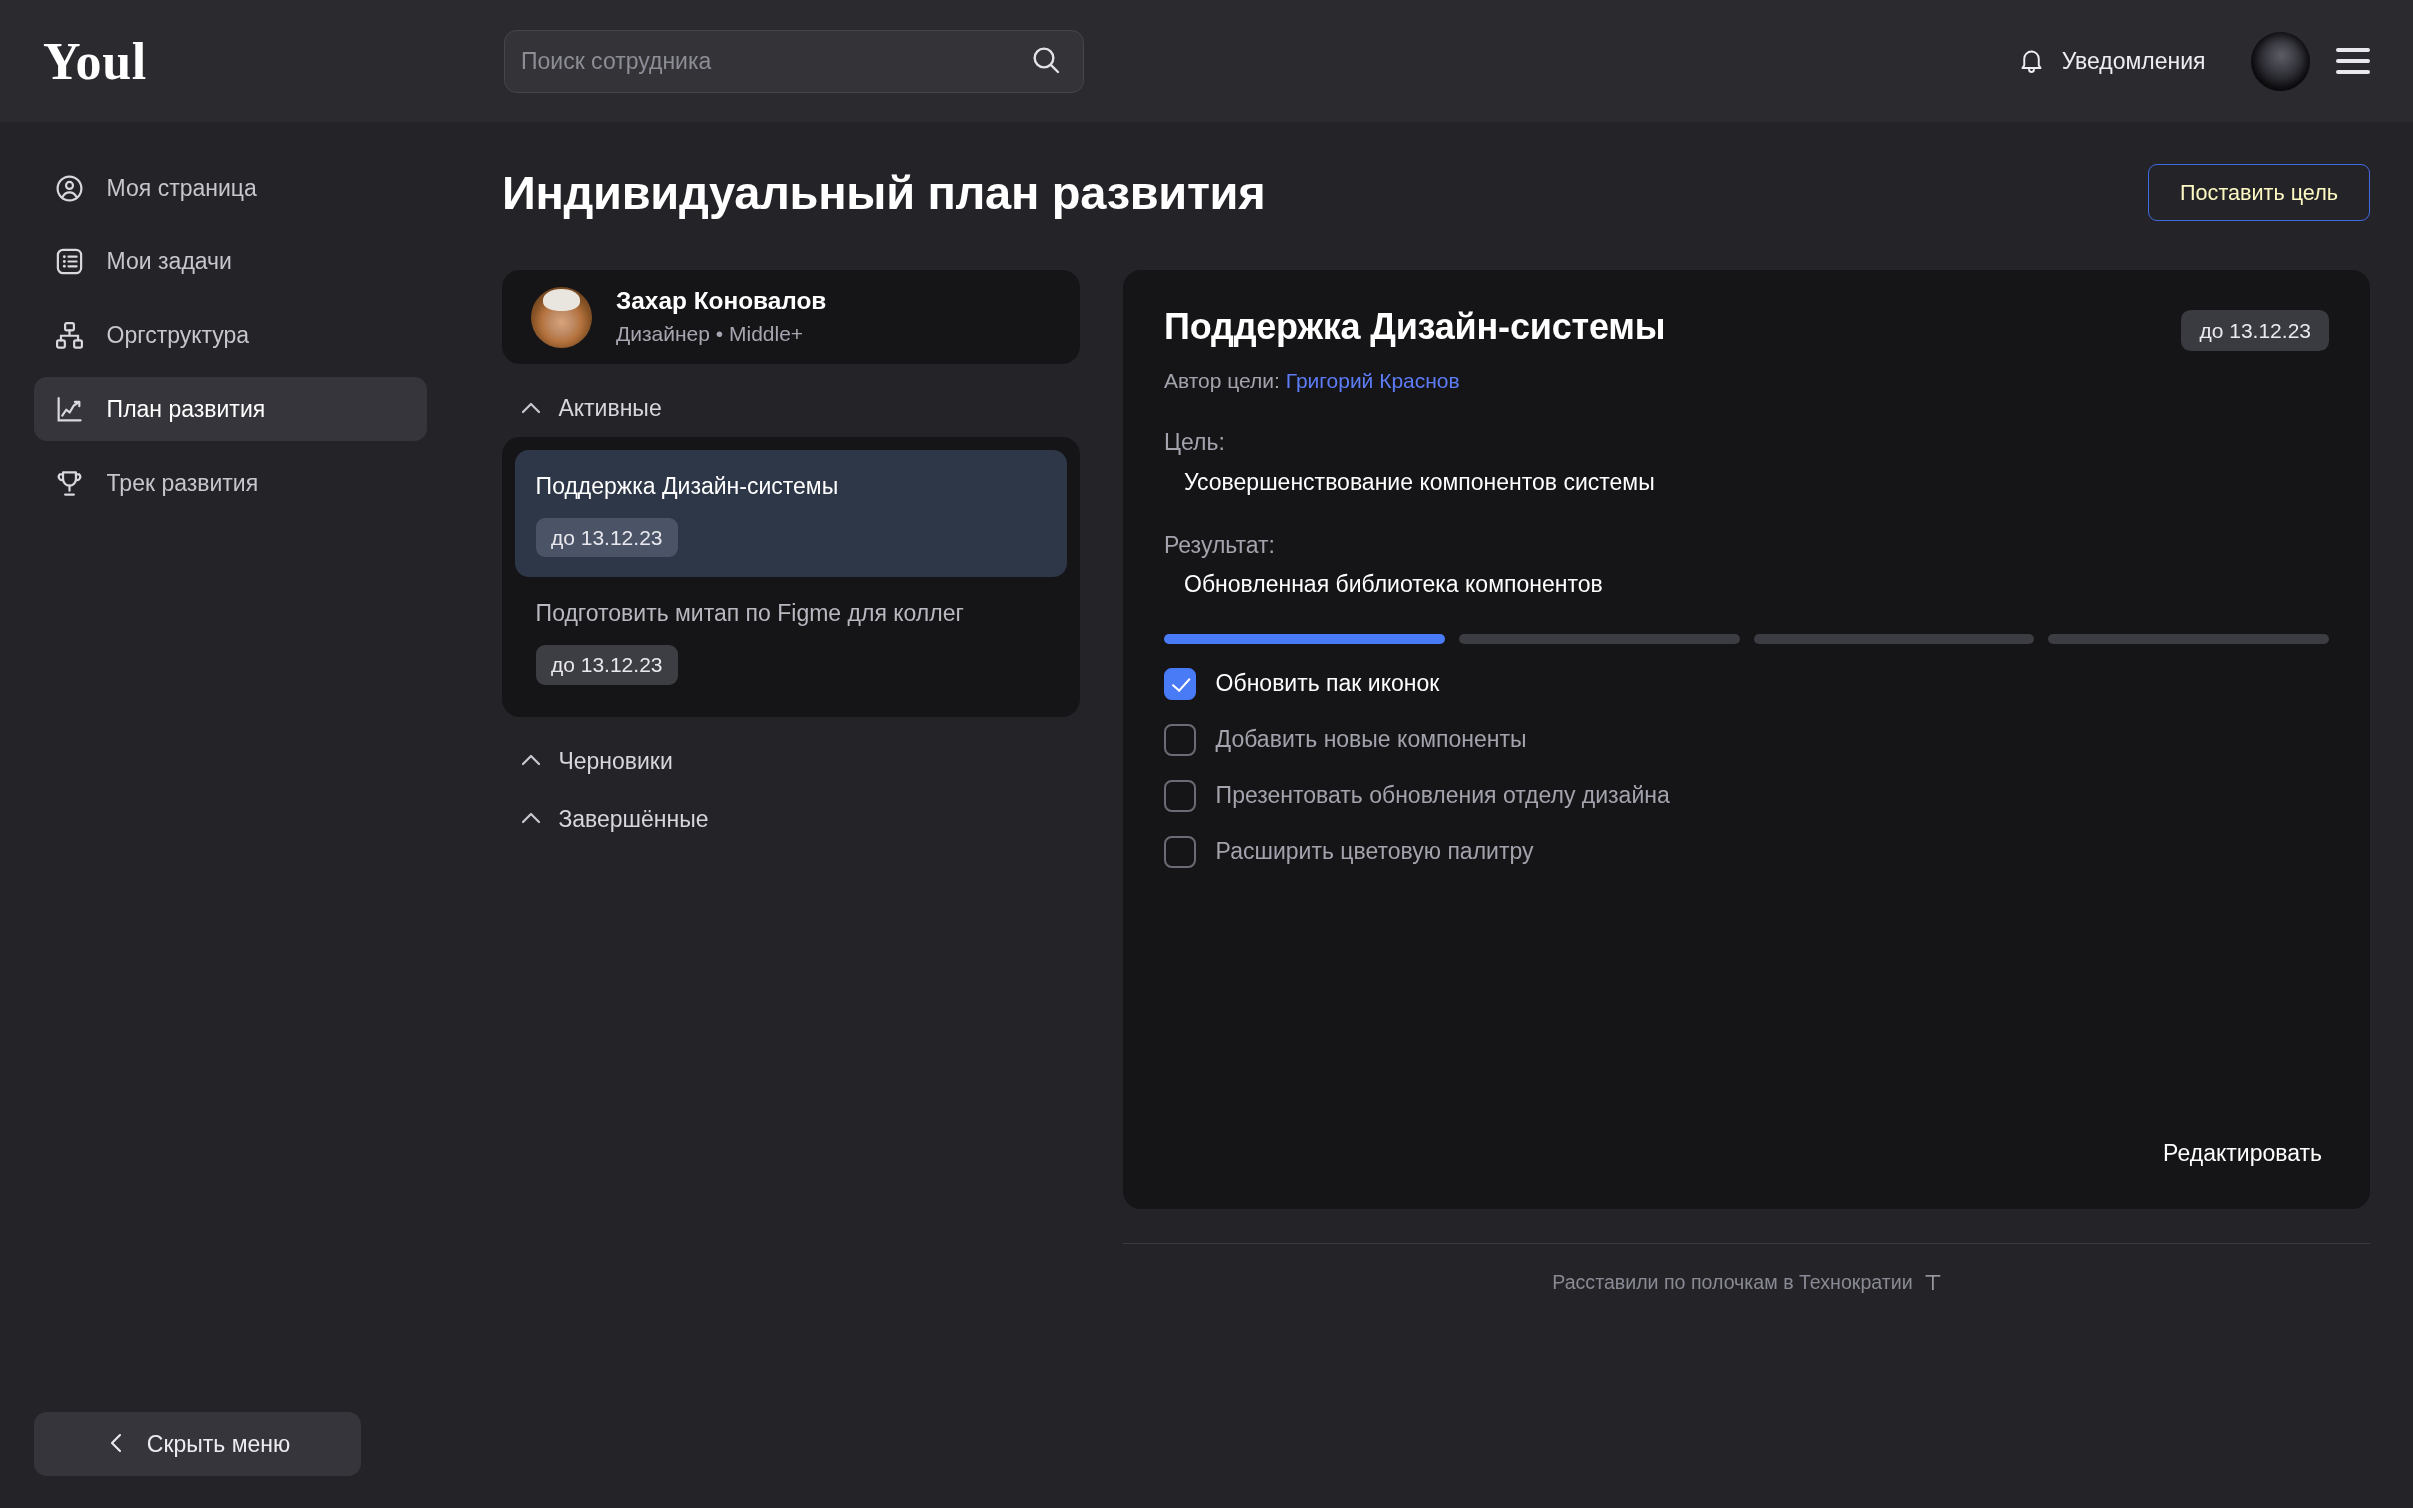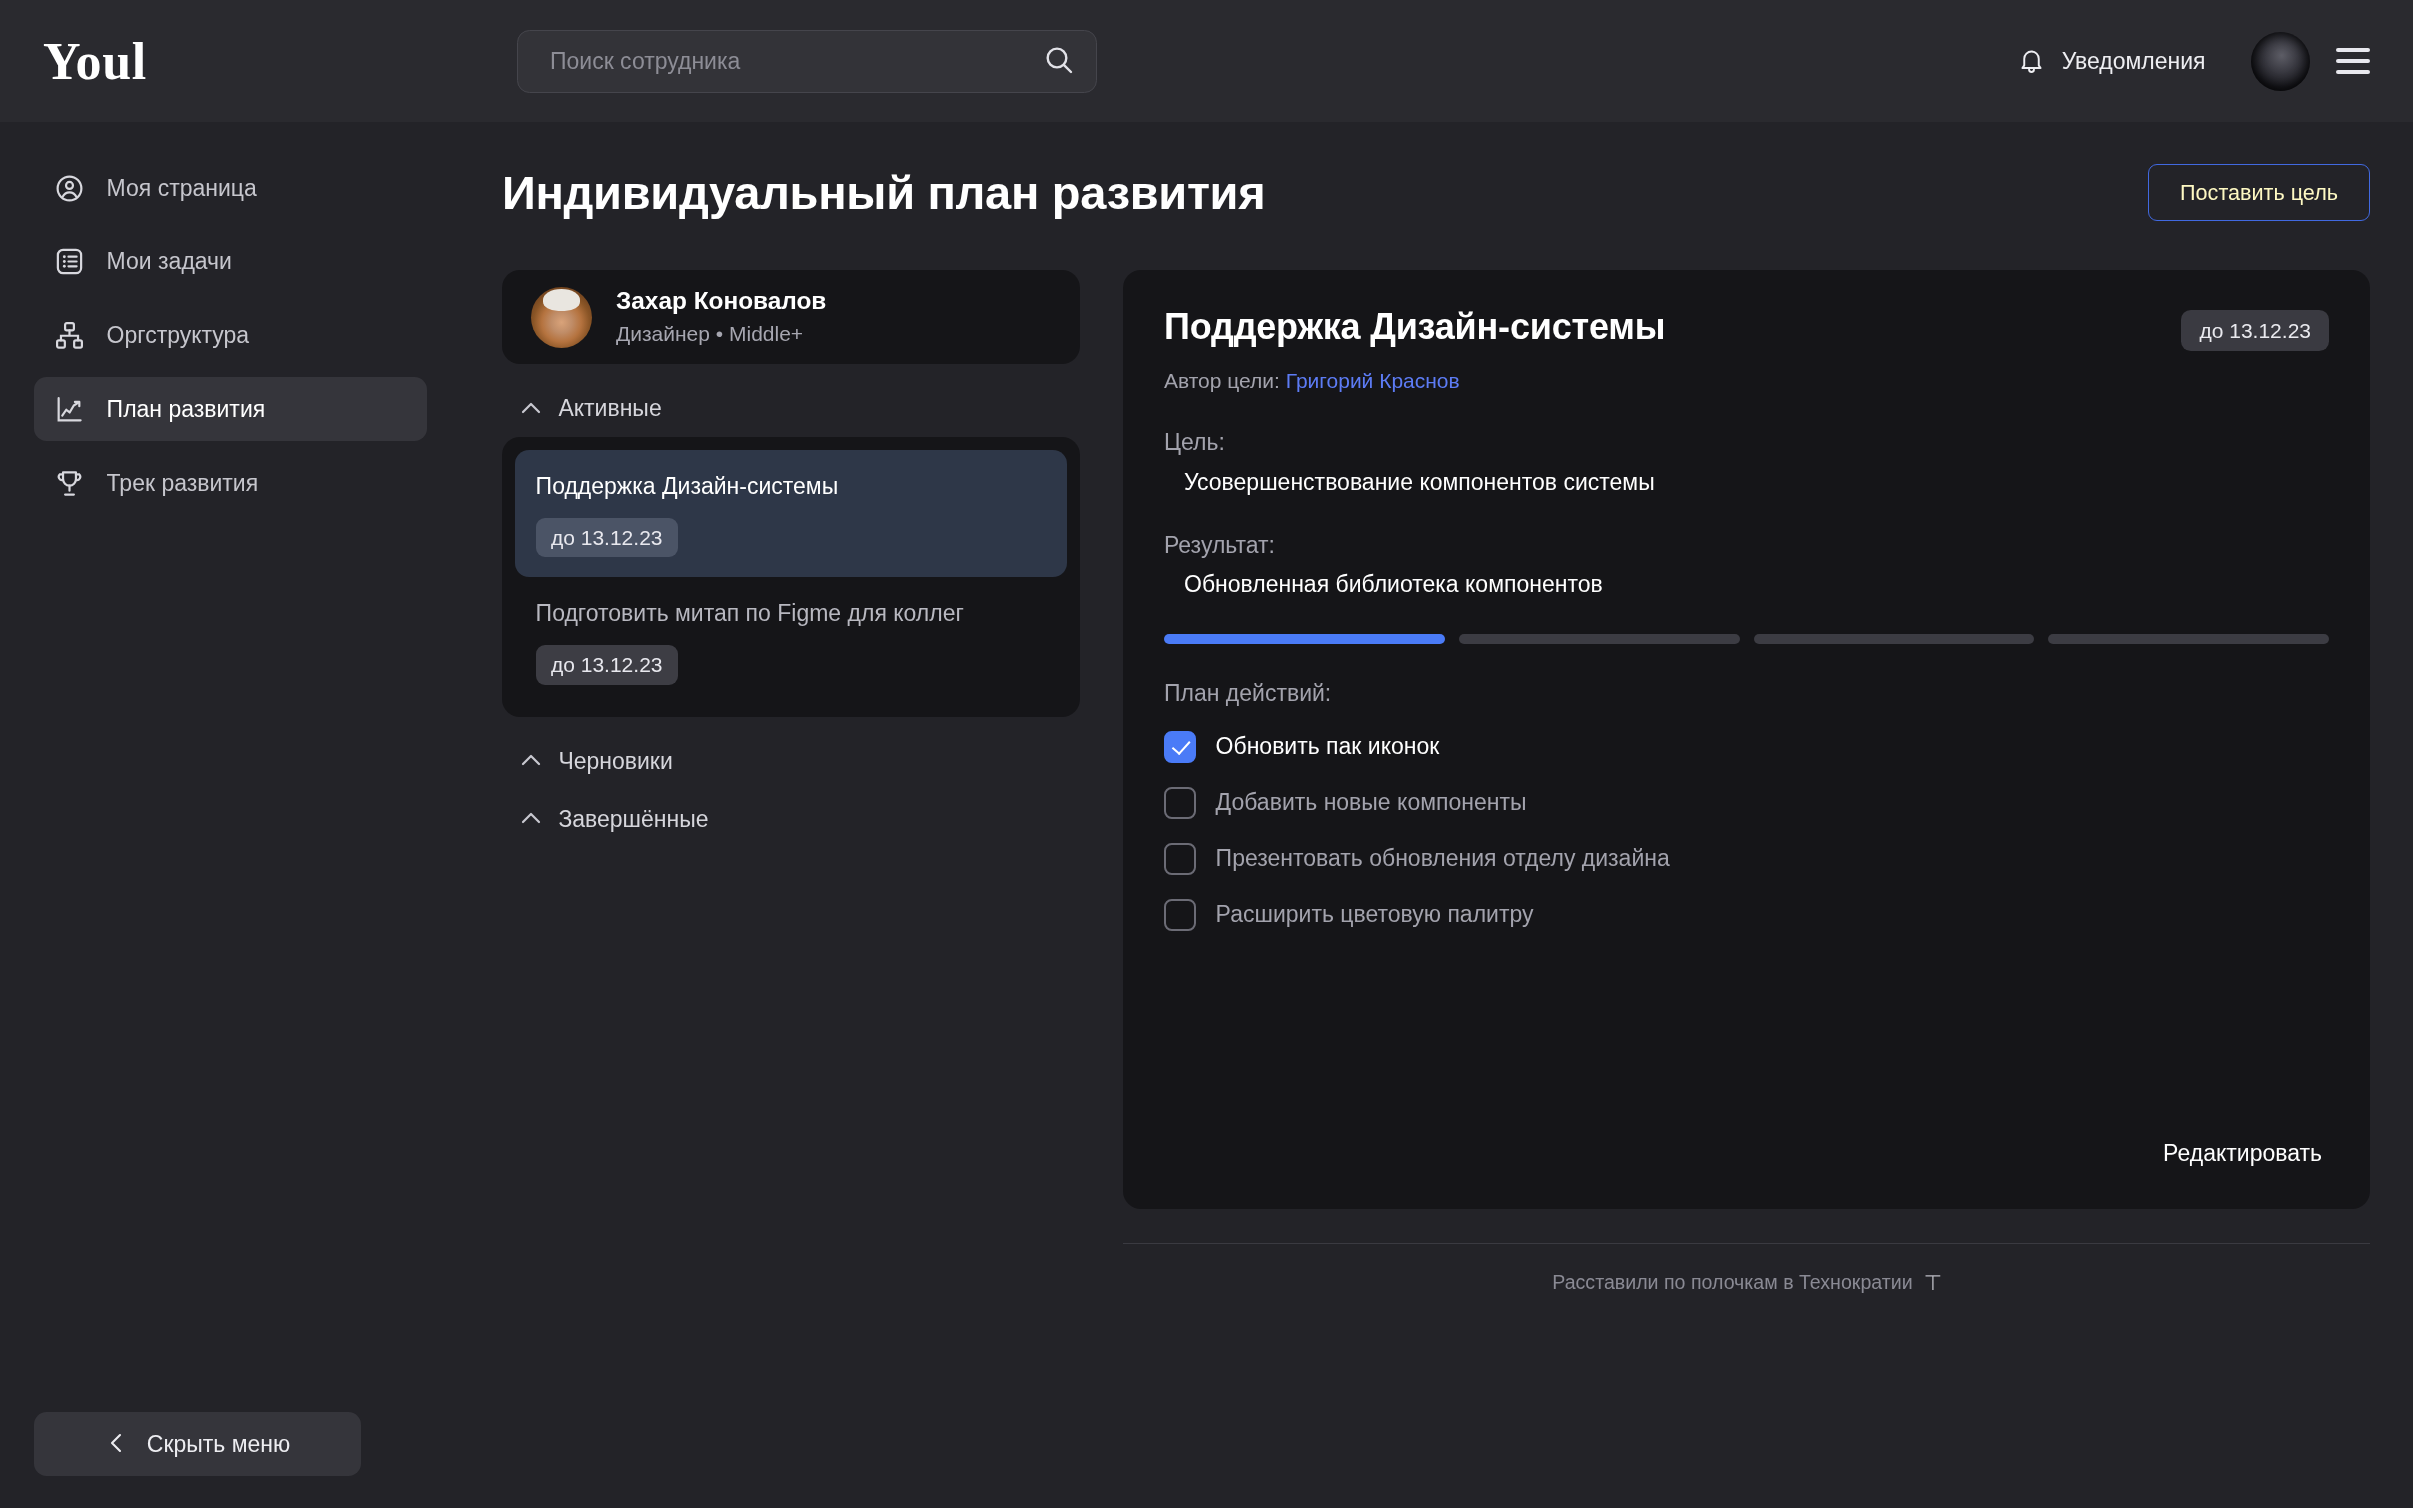--- a/index.html
+++ b/index.html
@@ -27,23 +27,22 @@
     letter-spacing: 0.7px;
     color: #ffffff;
     width: 461px;
   }
   .search-wrap {
     width: 580px; height: 63px;
     background: #333338;
     border: 1.4px solid #45454c;
     border-radius: 12.6px;
     display: flex; align-items: center;
-    padding: 0 21px 0 32px;
+    padding: 0 21px 0 16px;
     position: relative;
-    margin-left: 13px;
   }
   .search-input {
     flex: 1; background: transparent; border: none; outline: none;
     font-family: "Liberation Sans", sans-serif;
     font-size: 23px; color: #e6e6ea;
   }
   .search-input::placeholder { color: #8d8d96; }
   .hdr-right {
     position: absolute; right: 43px; top: 0; height: 122px;
     display: flex; align-items: center; gap: 0px;
@@ -387,21 +386,20 @@
             <div class="field-label">Результат:</div>
             <div class="field-value">Обновленная библиотека компонентов</div>
 
             <div class="progress">
               <div class="seg on"></div>
               <div class="seg"></div>
               <div class="seg"></div>
               <div class="seg"></div>
             </div>
 
-            <div class="plan-label">План действий:</div>
 
             <div class="check-row done">
               <span class="box on"></span>
               <span class="check-label">Обновить пак иконок</span>
             </div>
             <div class="check-row">
               <span class="box"></span>
               <span class="check-label">Добавить новые компоненты</span>
             </div>
             <div class="check-row">

